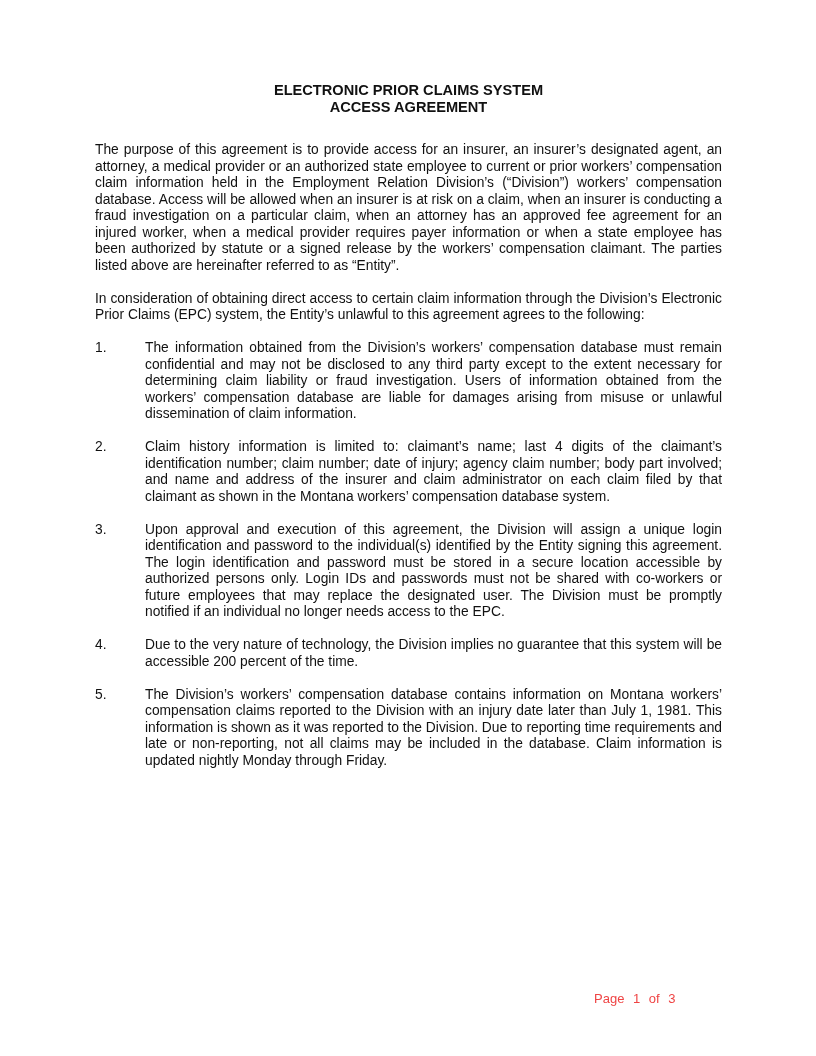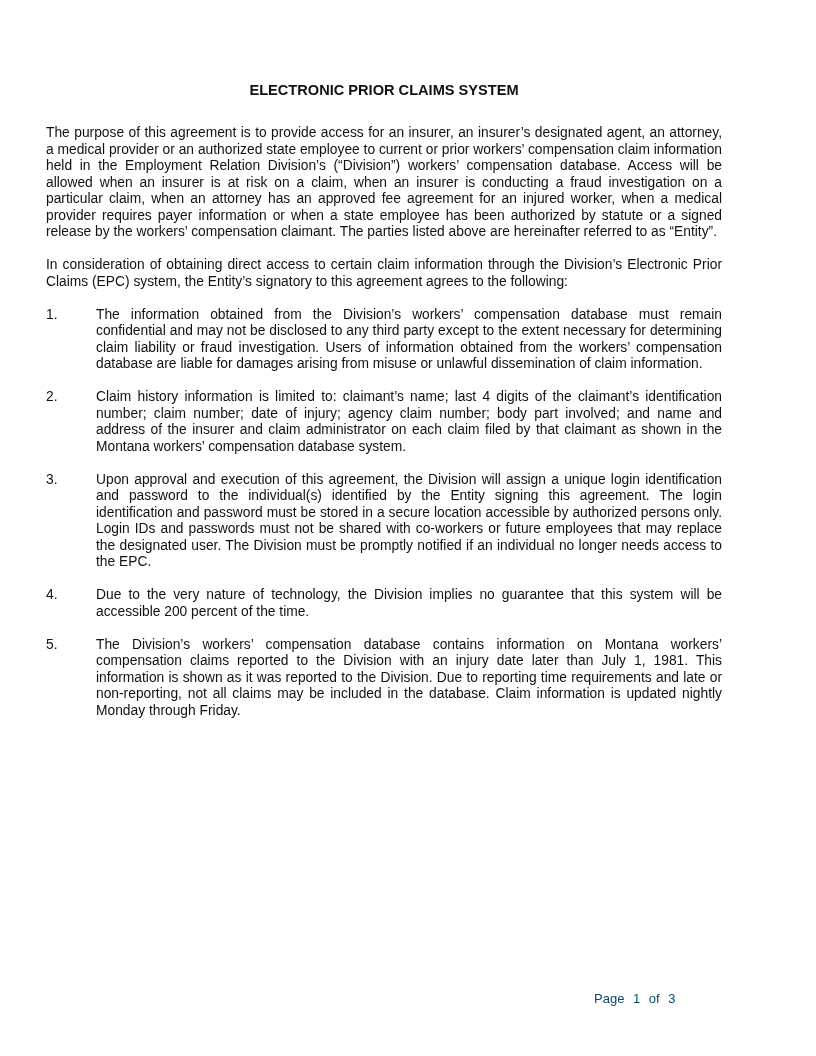--- a/index.html
+++ b/index.html
@@ -7,21 +7,21 @@
   .page {
     position: relative;
     width: 816px;
     height: 1056px;
     margin: 0 auto;
     background: #ffffff;
     font-family: "Liberation Sans", sans-serif;
     font-size: 13.8px;
     line-height: 16.5px;
     color: #111111;
-    padding: 82px 94px 0 46px;
+    padding: 82px 94px 0 95px;
     overflow: hidden;
   }
   .title {
     text-align: center;
     font-weight: bold;
     font-size: 14.6px;
     line-height: 17px;
     margin: 0 0 26px 0;
   }
   .title-line { display: block; }
@@ -41,35 +41,36 @@
   .item-text {
     flex: 1;
     text-align: justify;
   }
   .footer {
     position: absolute;
     top: 991px;
     left: 594px;
     font-size: 13px;
     word-spacing: 5px;
-    color: #0c4a6e;
+    color: #ef4444;
   }
 </style>
 </head>
 <body>
 
 <div class="page">
 
   <h1 class="title">
     <span class="title-line">ELECTRONIC PRIOR CLAIMS SYSTEM</span>
+    <span class="title-line">ACCESS AGREEMENT</span>
   </h1>
 
   <p class="para">The purpose of this agreement is to provide access for an insurer, an insurer’s designated agent, an attorney, a medical provider or an authorized state employee to current or prior workers’ compensation claim information held in the Employment Relation Division’s (“Division”) workers’ compensation database.  Access will be allowed when an insurer is at risk on a claim, when an insurer is conducting a fraud investigation on a particular claim, when an attorney has an approved fee agreement for an injured worker, when a medical provider requires payer information or when a state employee has been authorized by statute or a signed release by the workers’ compensation claimant. The parties listed above are hereinafter referred to as “Entity”.</p>
 
-  <p class="para">In consideration of obtaining direct access to certain claim information through the Division’s Electronic Prior Claims (EPC) system, the Entity’s signatory to this agreement agrees to the following:</p>
+  <p class="para">In consideration of obtaining direct access to certain claim information through the Division’s Electronic Prior Claims (EPC) system, the Entity’s unlawful to this agreement agrees to the following:</p>
 
   <div class="list">
 
     <div class="list-item">
       <span class="item-number">1.</span>
       <span class="item-text">The information obtained from the Division’s workers’ compensation database must remain confidential and may not be disclosed to any third party except to the extent necessary for determining claim liability or fraud investigation. Users of information obtained from the workers’ compensation database are liable for damages arising from misuse or unlawful dissemination of claim information.</span>
     </div>
 
     <div class="list-item">
       <span class="item-number">2.</span>

